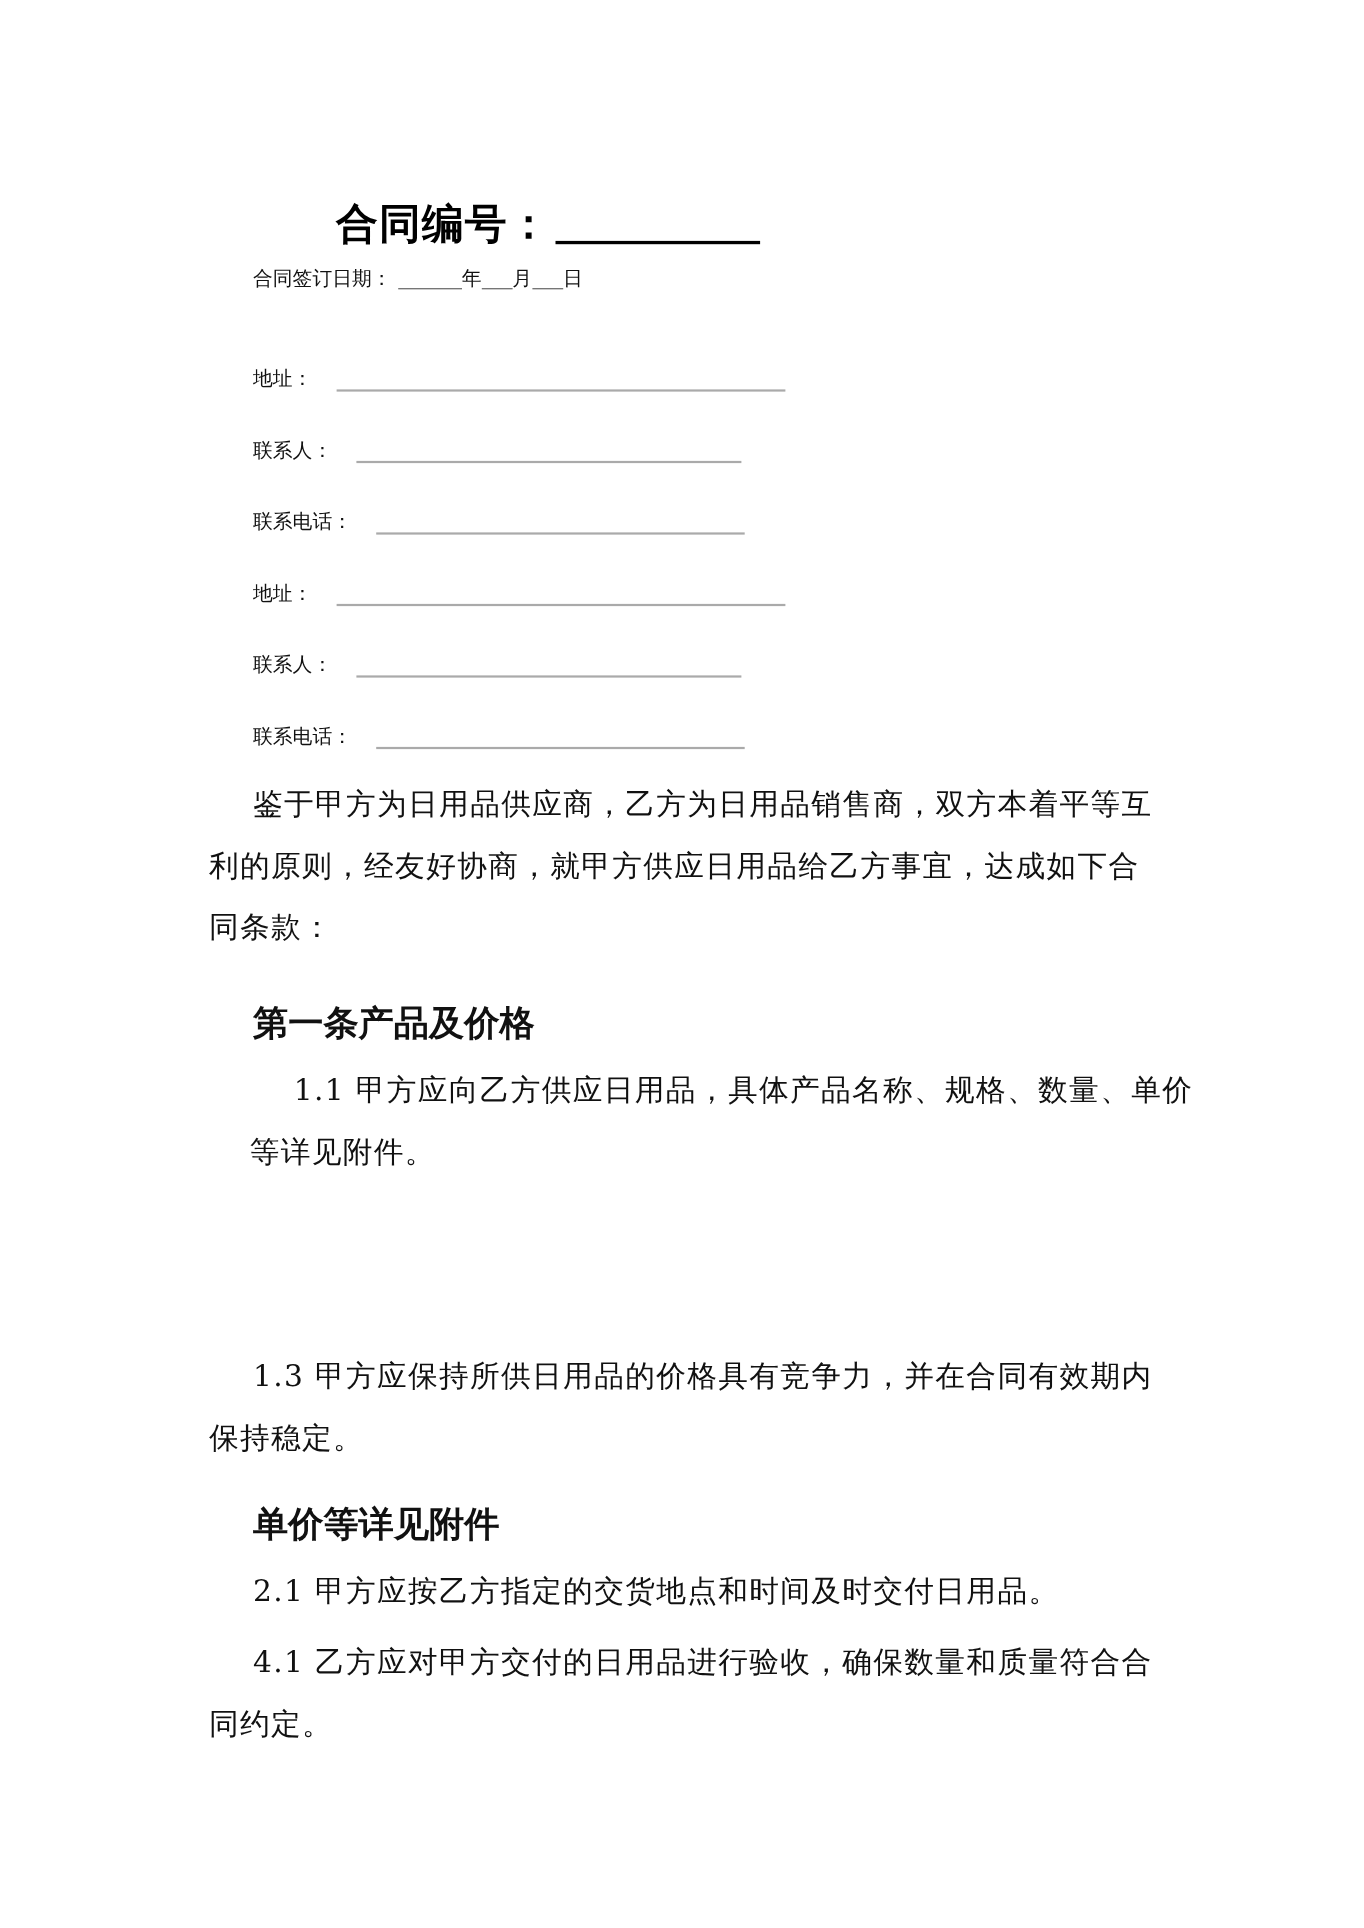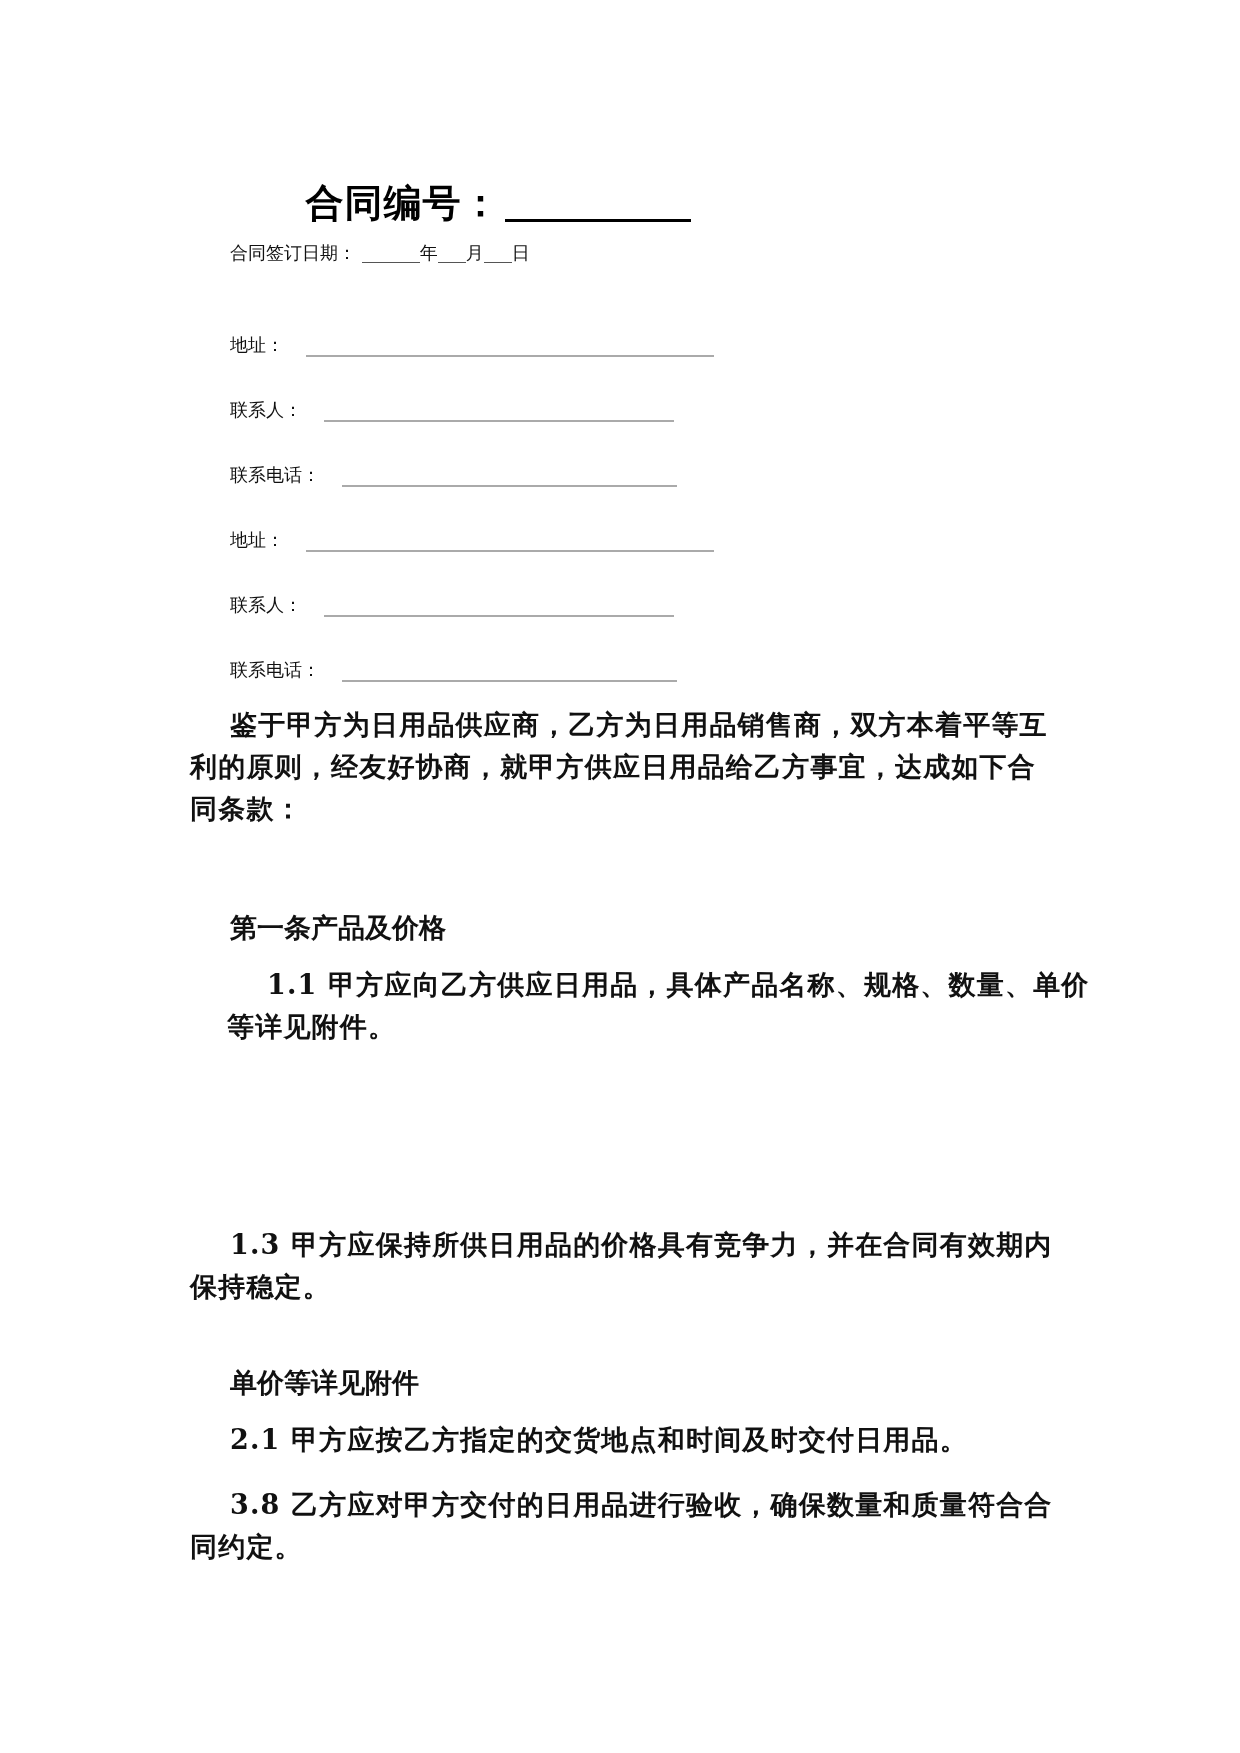--- a/index.html
+++ b/index.html
@@ -5,24 +5,24 @@
     html, body { margin: 0; padding: 0; background: #ffffff; }
     body { width: 1240px; height: 1753px; position: relative; overflow: hidden;
            font-family: "DejaVu Serif", "Liberation Serif", serif; color: #111; }
     .page { position: absolute; left: 0; top: 0; width: 1240px; height: 1753px; }
     .title { position: absolute; top: 178px; left: 0; width: 996px; text-align: center;
              font-family: "DejaVu Sans", "Liberation Sans", sans-serif; font-weight: bold;
              font-size: 38px; letter-spacing: 1px; color: #000; }
     .title .blank { display: inline-block; width: 186px; border-bottom: 3px solid #000;
                     height: 36px; vertical-align: -6px; margin-left: 4px; }
     .line { position: absolute; left: 230px; font-size: 18px; line-height: 34px; white-space: nowrap; }
-    .para { position: absolute; left: 190px; width: 866px; font-size: 27px; line-height: 42px;
-            text-indent: 40px; letter-spacing: 1.2px; font-weight: bold; }
-    .heading { position: absolute; left: 230px; font-size: 27px; line-height: 34px;
-               font-family: Liberation Mono, monospace; font-weight: bold; }
+    .para { position: absolute; left: 190px; width: 866px; font-size: 27px; line-height: 56px;
+            text-indent: 40px; letter-spacing: 1.2px; }
+    .heading { position: absolute; left: 230px; font-size: 32px; line-height: 34px;
+               font-family: Liberation Sans, sans-serif; font-weight: bold; }
     .ul { display: inline-block; border-bottom: 2px solid #aaaaaa; height: 26px; vertical-align: -6px; }
     .ul-dark { display: inline-block; border-bottom: 1.5px solid #555; height: 26px; vertical-align: -4px; }
   </style>
 </head>
 <body>
 
 <div class="page">
 
   <div class="title">
     <span>合同编号：</span><span class="blank"></span>
@@ -66,15 +66,15 @@
   <div class="para" style="top:704px;">鉴于甲方为日用品供应商，乙方为日用品销售商，双方本着平等互利的原则，经友好协商，就甲方供应日用品给乙方事宜，达成如下合同条款：</div>
 
   <div class="heading" style="top:913px;">第一条产品及价格</div>
 
   <div class="para" style="top:964px;margin-left:37px;">1.1 甲方应向乙方供应日用品，具体产品名称、规格、数量、单价等详见附件。</div>
   <div class="para" style="top:1224px;">1.3 甲方应保持所供日用品的价格具有竞争力，并在合同有效期内保持稳定。</div>
 
   <div class="heading" style="top:1368px;">单价等详见附件</div>
 
   <div class="para" style="top:1419px;">2.1 甲方应按乙方指定的交货地点和时间及时交付日用品。</div>
-  <div class="para" style="top:1484px;">3.8 乙方应对甲方交付的日用品进行验收，确保数量和质量符合合同约定。</div>
+  <div class="para" style="top:1484px;">4.1 乙方应对甲方交付的日用品进行验收，确保数量和质量符合合同约定。</div>
 
 </div>
 
 </body></html>

